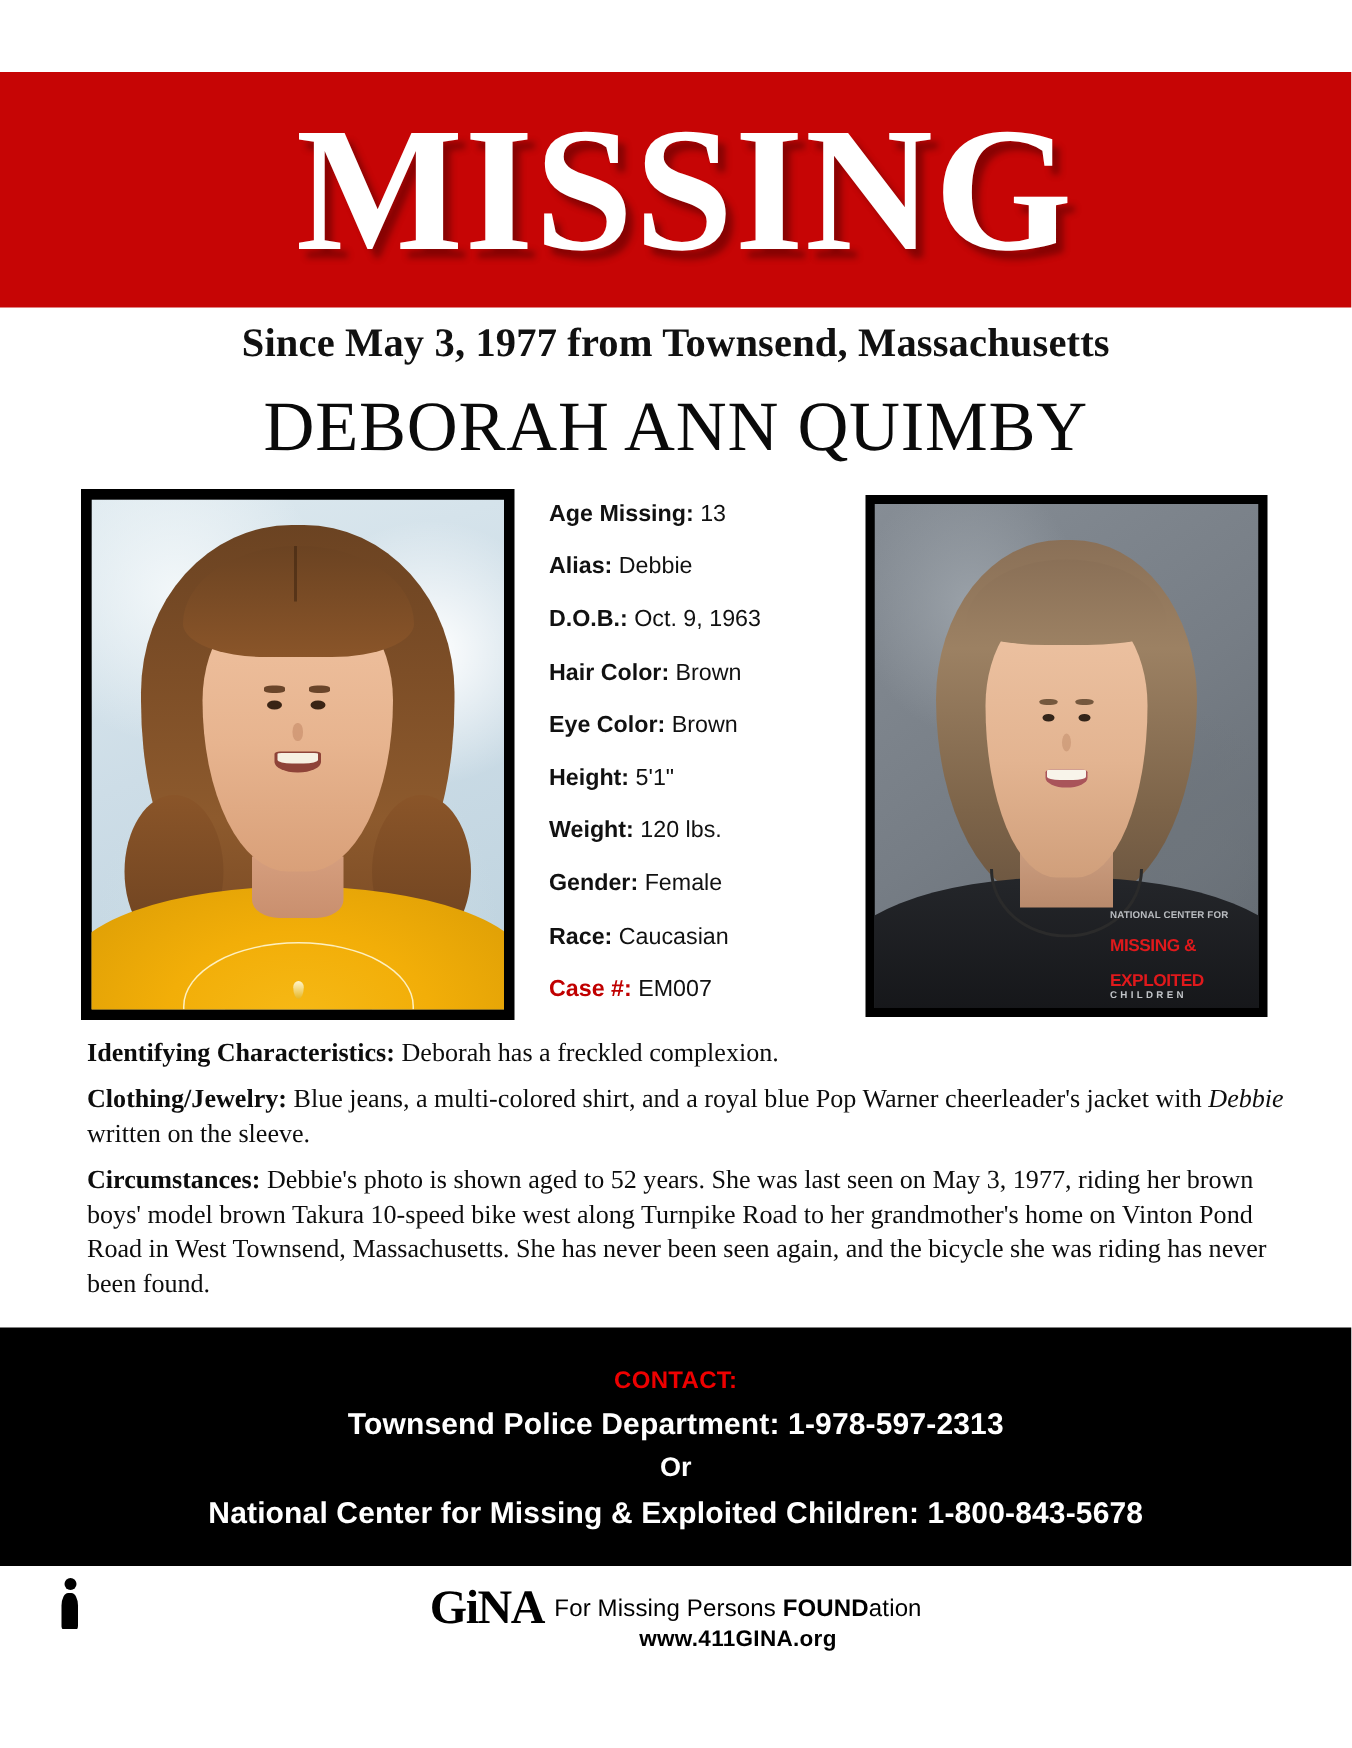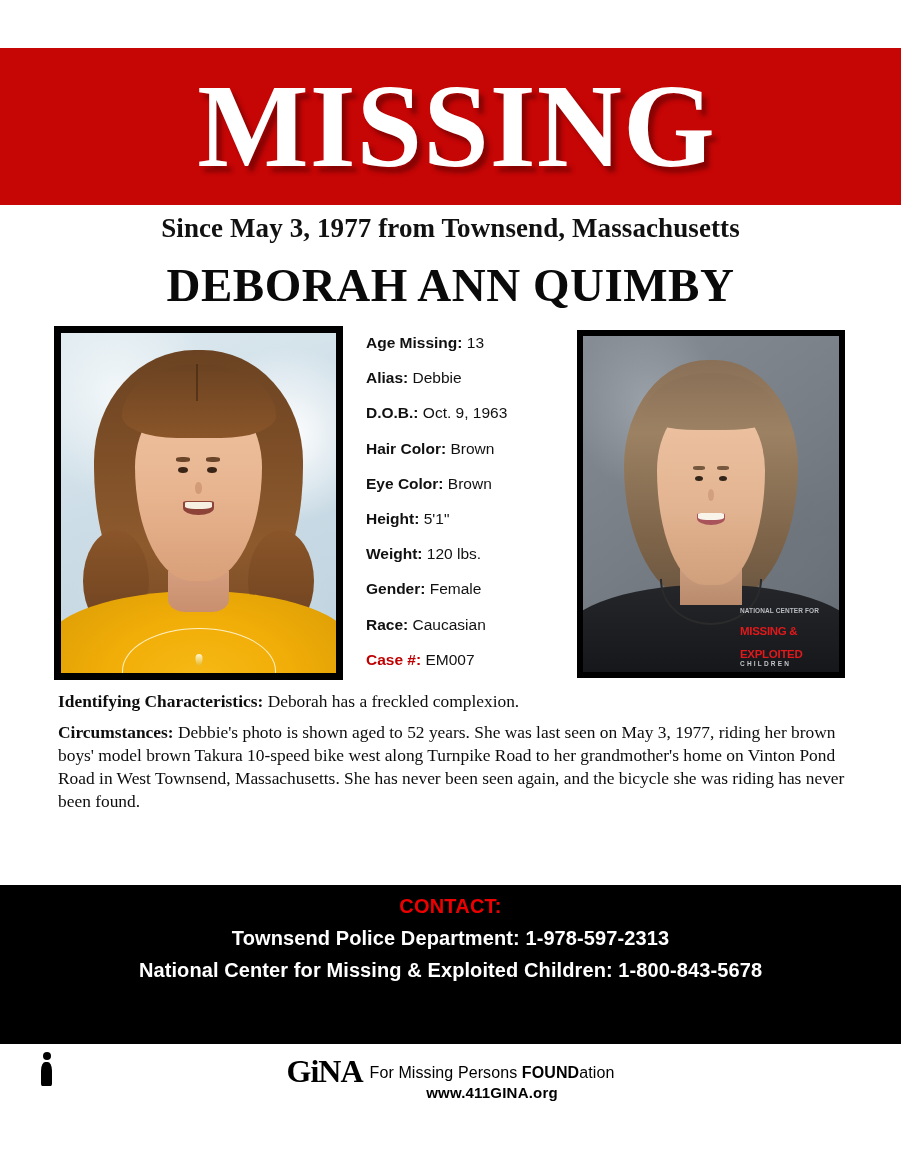--- a/index.html
+++ b/index.html
@@ -59,21 +59,21 @@
     color: #111111;
     letter-spacing: 0.1px;
   }
   .name-line {
     position: absolute;
     top: 258px;
     left: 0;
     width: 901px;
     text-align: center;
     font-family: "Liberation Serif", serif;
-    font-weight: bold;
+    font-weight: normal;
     font-size: 47px;
     color: #0a0a0a;
     letter-spacing: 0.5px;
   }
 
   
   .main-row {
     position: absolute;
     top: 324px;
     left: 0;
@@ -400,23 +400,23 @@
     top: 885px;
     width: 901px;
     height: 159px;
     background: #000000;
     text-align: center;
     font-family: "Liberation Sans", sans-serif;
   }
   .contact-title {
     color: #ee0000;
     font-weight: bold;
-    font-size: 20px;
+    font-size: 16px;
     letter-spacing: 0.2px;
-    padding-top: 10px;
+    padding-top: 27px;
     text-align: center;
   }
   .contact-line {
     color: #ffffff;
     font-weight: bold;
     font-size: 20px;
     margin-top: 9px;
     letter-spacing: 0.1px;
   }
   .contact-or {
@@ -602,28 +602,35 @@
     </div>
 
   </div>
 
   <div class="description">
     <div class="desc-para">
       <span class="desc-label">Identifying Characteristics:</span>
       <span>Deborah has a freckled complexion.</span>
     </div>
     <div class="desc-para">
+      <span class="desc-label">Clothing/Jewelry:</span>
+      <span>Blue jeans, a multi-colored shirt, and a royal blue Pop Warner cheerleader's jacket with</span>
+      <span class="desc-em">Debbie</span>
+      <span>written on the sleeve.</span>
+    </div>
+    <div class="desc-para">
       <span class="desc-label">Circumstances:</span>
       <span>Debbie's photo is shown aged to 52 years.  She was last seen on May 3, 1977, riding her brown boys' model brown Takura 10-speed bike west along Turnpike Road to her grandmother's home on Vinton Pond Road in West Townsend, Massachusetts. She has never been seen again, and the bicycle she was riding has never been found.</span>
     </div>
   </div>
 
   <div class="contact-band">
     <div class="contact-title">CONTACT:</div>
     <div class="contact-line">Townsend Police Department: 1-978-597-2313</div>
+    <div class="contact-or">Or</div>
     <div class="contact-line">National Center for Missing &amp; Exploited Children:  1-800-843-5678</div>
   </div>
 
   <div class="footer">
     <div class="gina-logo">
       <div class="gina-word">GiNA</div>
       <div class="gina-figure">
         <div class="head"></div>
         <div class="body"></div>
       </div>

